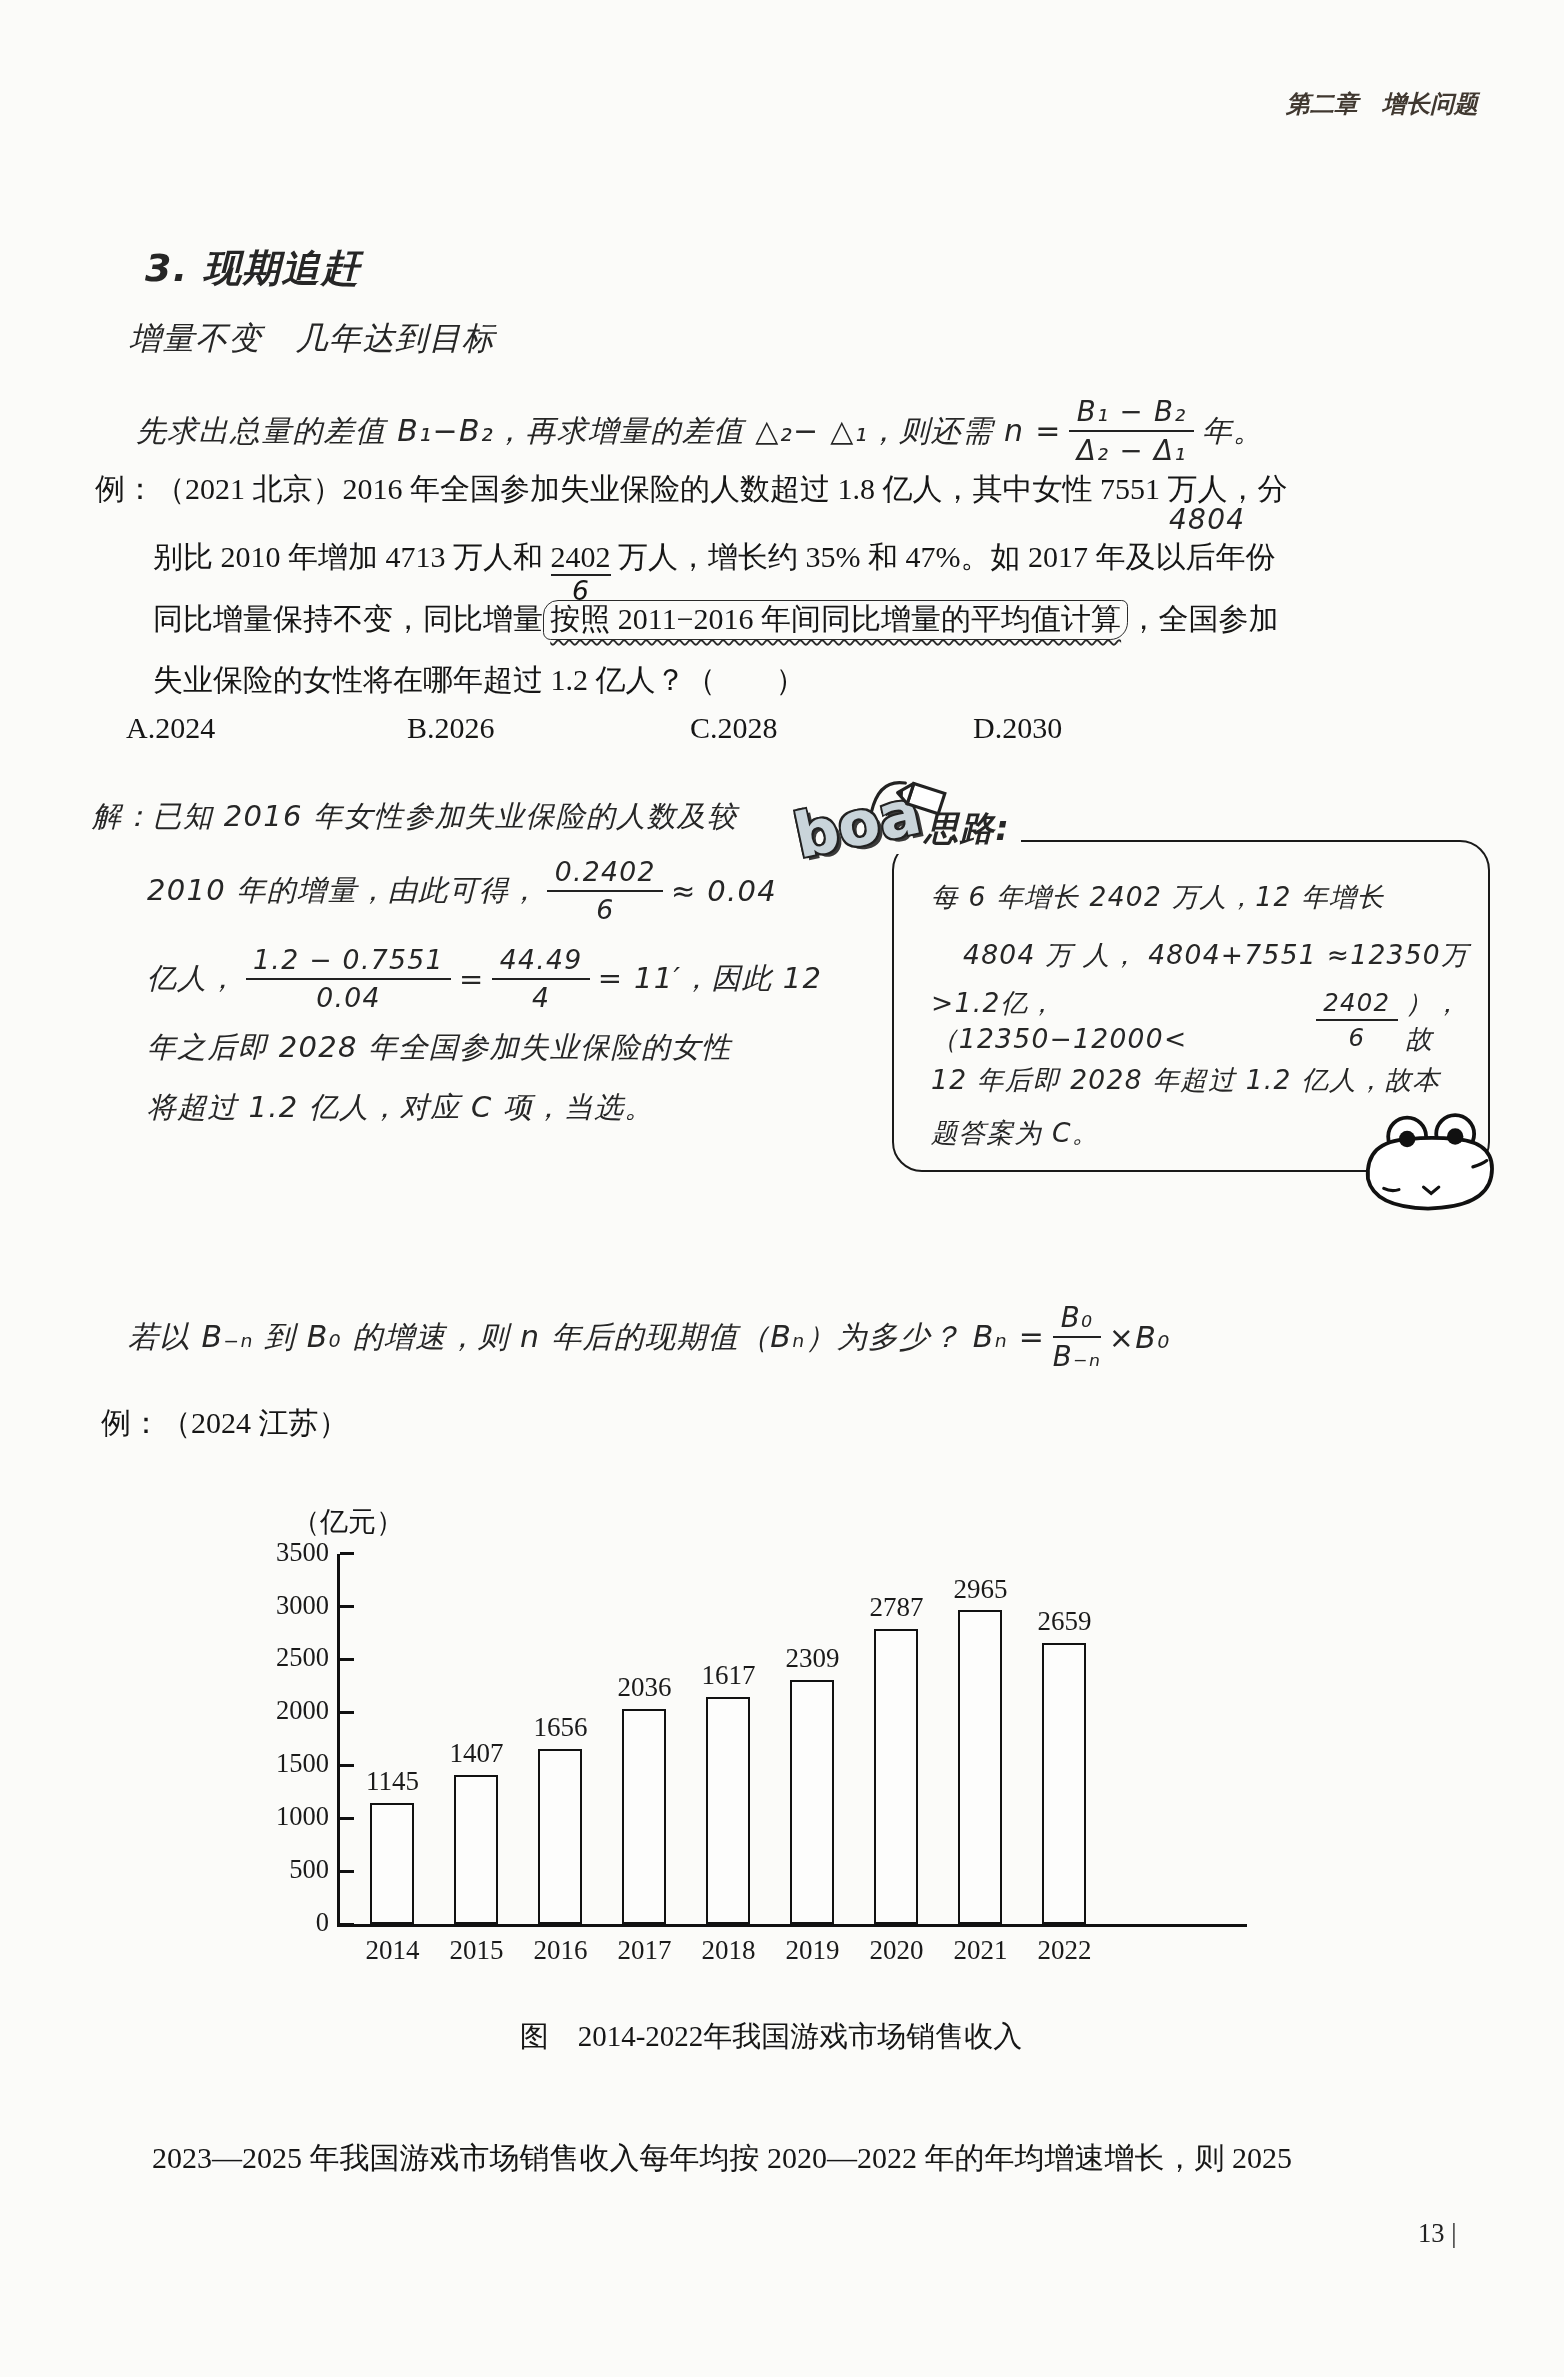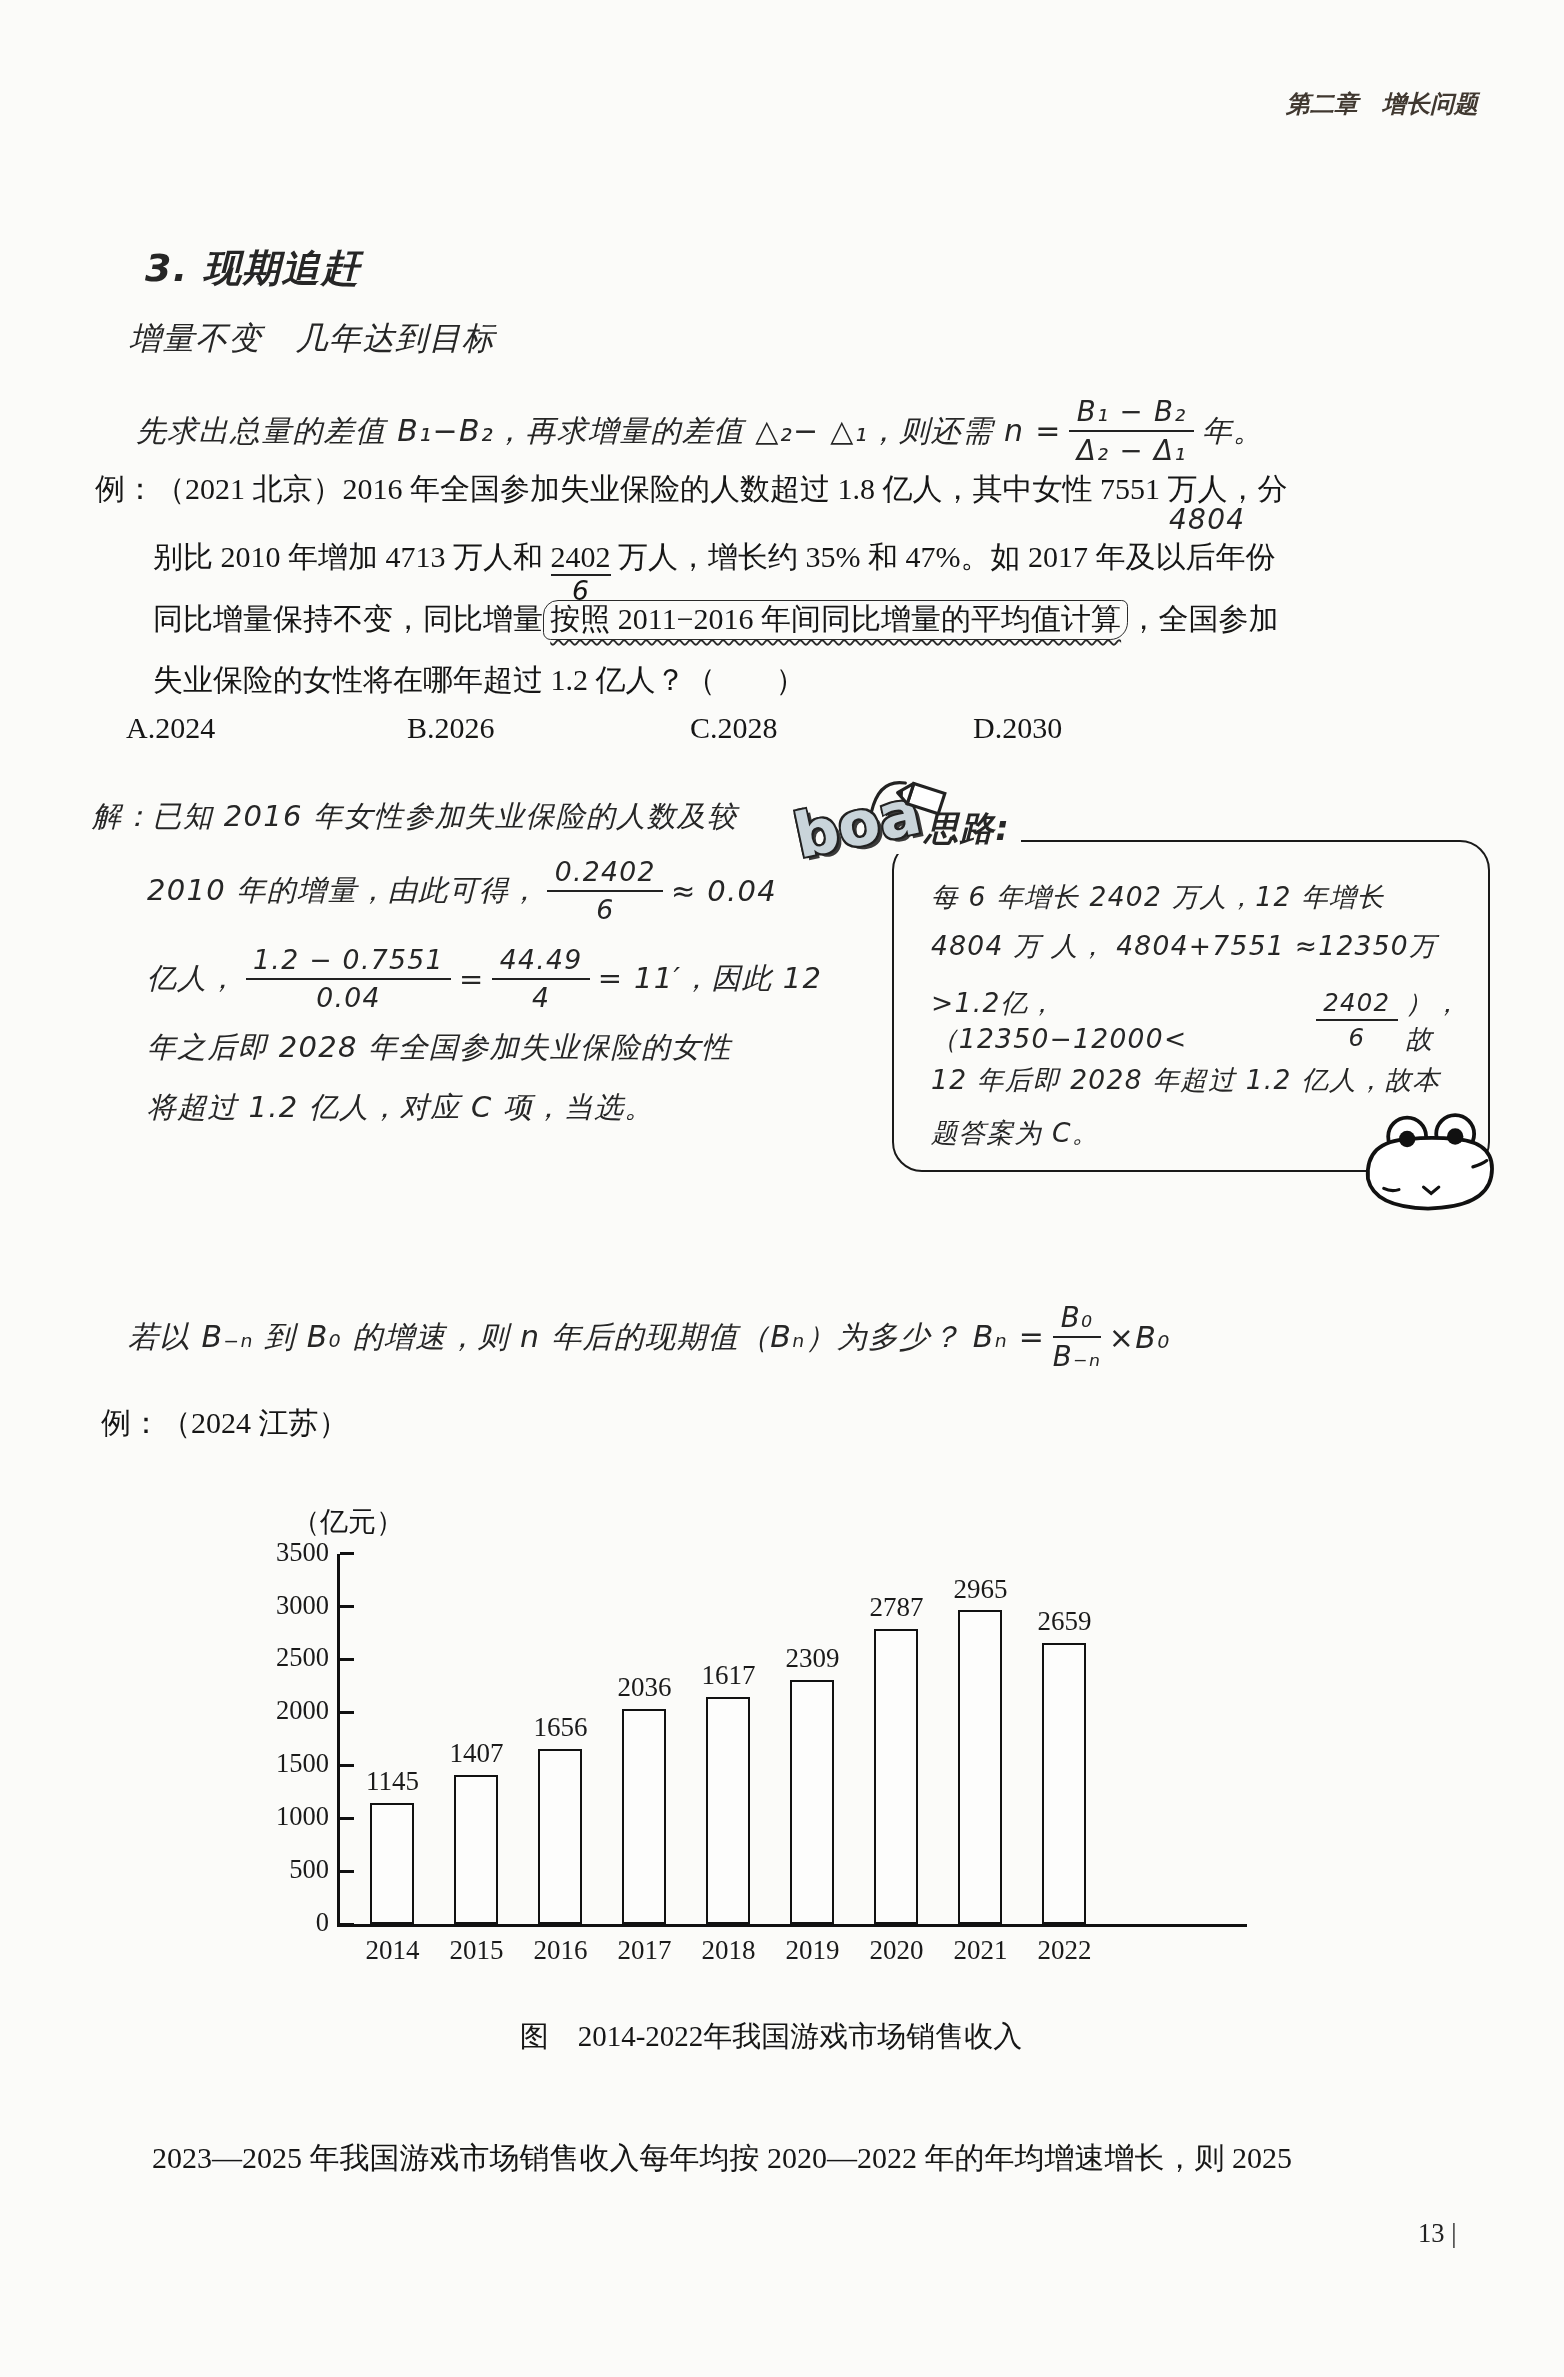--- a/index.html
+++ b/index.html
@@ -143,21 +143,21 @@
     <svg class="abs" style="left:-28px; top:-79px;" width="95" height="69" viewBox="0 0 150 110">
       <path d="M8 78 Q 20 25 62 32" fill="none" stroke="#222" stroke-width="5" stroke-linecap="round"></path>
       <g transform="rotate(18 95 60)">
         <rect x="68" y="40" width="52" height="34" fill="#fff" stroke="#222" stroke-width="5"></rect>
         <path d="M68 40 L 48 62 L 68 74 Z" fill="#fff" stroke="#222" stroke-width="5" stroke-linejoin="round"></path>
         <path d="M55 55 L 48 62 L 58 67 Z" fill="#222"></path>
       </g>
     </svg>
 
     <div class="bubble-line hand" style="top:37px;">每 6 年增长 2402 万人，12 年增长</div>
-    <div class="bubble-line hand" style="top:86px;">4804 万 人， 4804+7551 ≈12350万</div>
+    <div class="bubble-line hand" style="top:95px;margin-left:32px;">4804 万 人， 4804+7551 ≈12350万</div>
     <div class="bubble-line hand flexline" style="top:142px; height:73px;">
       <span>&gt;1.2亿，（12350−12000&lt;</span>
       <span class="frac">
         <span class="num">2402</span>
         <span class="den">6</span>
       </span>
       <span>），故</span>
     </div>
     <div class="bubble-line hand" style="top:220px;">12 年后即 2028 年超过 1.2 亿人，故本</div>
     <div class="bubble-line hand" style="top:273px;">题答案为 C。</div>

